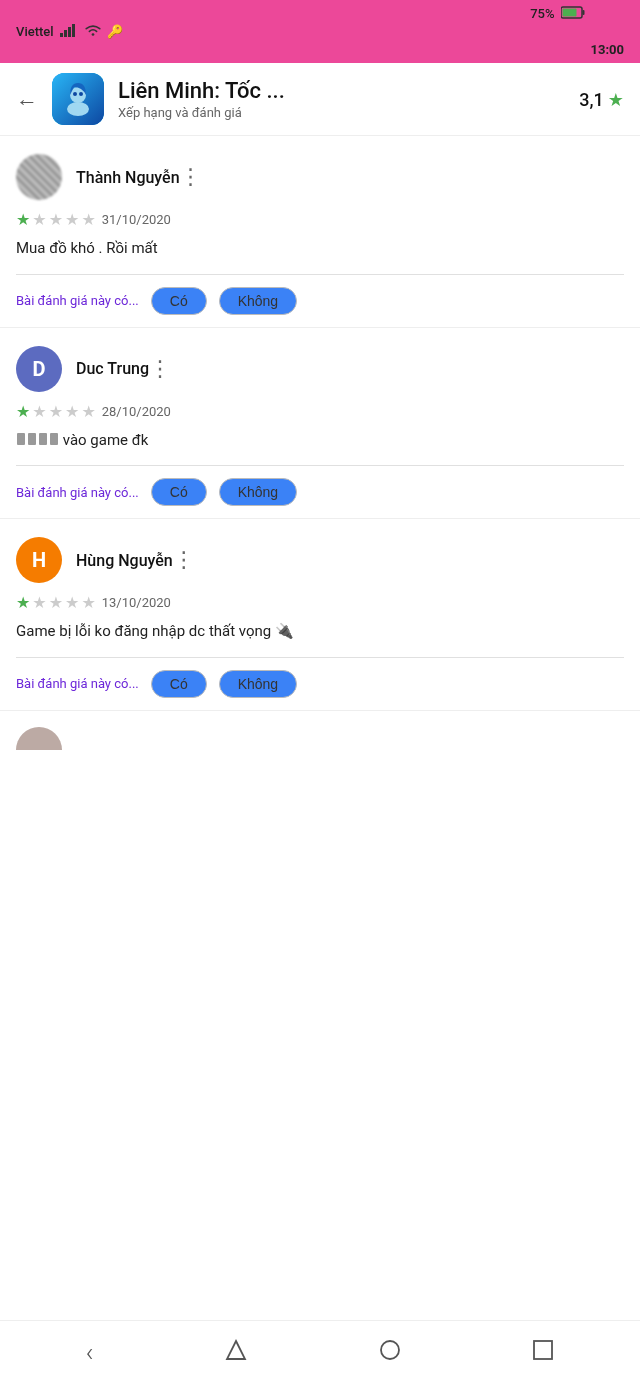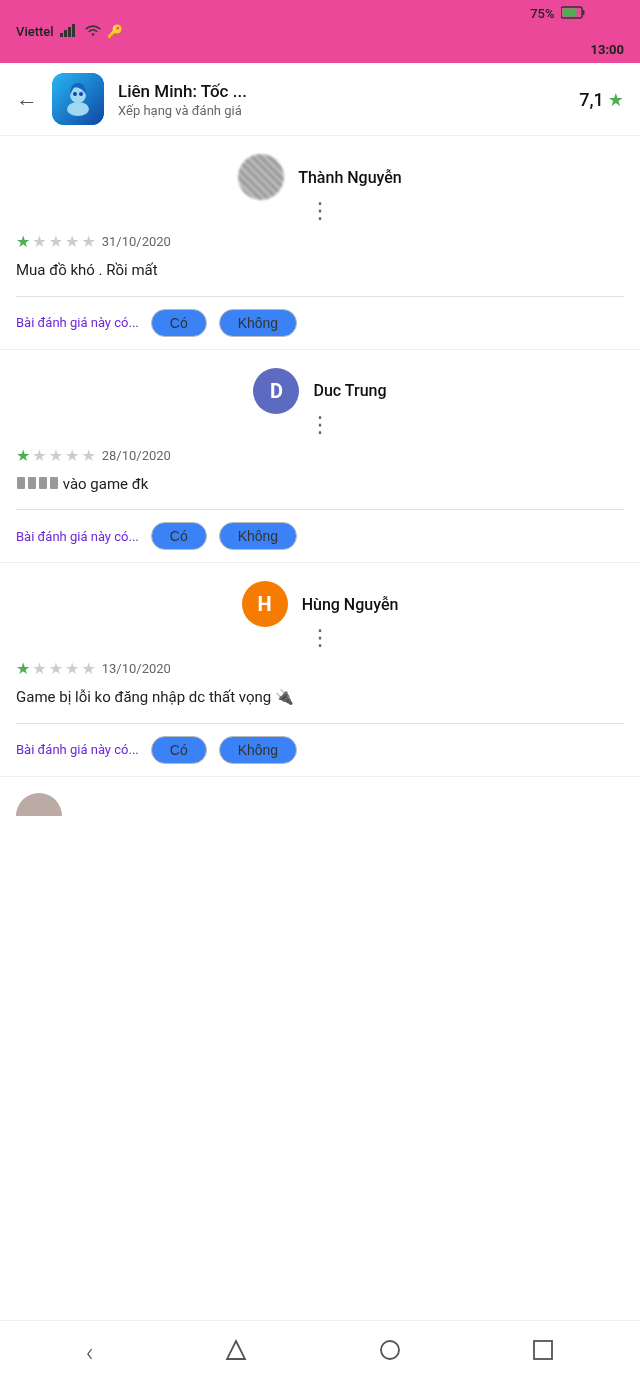--- a/index.html
+++ b/index.html
@@ -49,21 +49,21 @@
       overflow: hidden; flex-shrink: 0;
     }
     .app-icon-inner {
       width: 100%; height: 100%;
       background: linear-gradient(135deg, #29b6f6, #0d47a1);
       border-radius: 12px;
       position: relative;
     }
     .app-info { flex: 1; }
     .app-name {
-      font-size: 17px;
+      font-size: 22px;
       font-weight: 500;
       color: #111;
     }
     .app-subtitle {
       font-size: 13px;
       color: #666;
       margin-top: 2px;
     }
     .app-rating {
       display: flex;
@@ -80,21 +80,20 @@
     .review-card {
       padding: 18px 16px 12px 16px;
       border-bottom: 1px solid #eee;
       background: #fff;
     }
     .reviewer-row {
       display: flex;
       align-items: center;
       justify-content: flex-start;
       margin-bottom: 10px;
-      flex-direction: column;
     }
     .reviewer-left {
       display: flex; align-items: center; gap: 14px;
     }
     .avatar {
       width: 46px; height: 46px;
       border-radius: 50%;
       flex-shrink: 0;
       display: flex; align-items: center; justify-content: center;
       font-size: 20px; font-weight: bold; color: #fff;
@@ -250,21 +249,21 @@
         <circle cx="23" cy="21" r="2" fill="#0d47a1"></circle>
         <circle cx="29" cy="21" r="2" fill="#0d47a1"></circle>
       </svg>
     </div>
   </div>
   <div class="app-info">
     <div class="app-name">Liên Minh: Tốc ...</div>
     <div class="app-subtitle">Xếp hạng và đánh giá</div>
   </div>
   <div class="app-rating">
-    <span>7,1</span>
+    <span>3,1</span>
     <span class="star-filled">★</span>
   </div>
 </div>
 
 <div class="review-card">
   <div class="reviewer-row">
     <div class="reviewer-left">
       <div class="blurred-avatar"></div>
       <span class="reviewer-name">Thành Nguyễn</span>
     </div>

